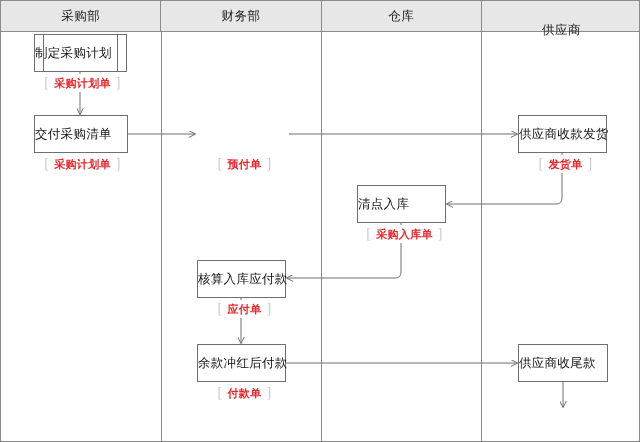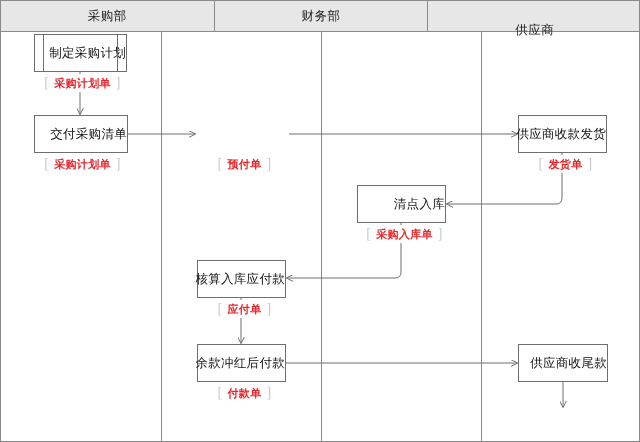--- a/index.html
+++ b/index.html
@@ -56,21 +56,21 @@
   }
 
   
   .node {
     position: absolute;
     box-sizing: border-box;
     background: #ffffff;
     border: 1px solid #6e6e6e;
     display: flex;
     align-items: center;
-    justify-content: flex-end;
+    justify-content: flex-start;
     font-size: 12.5px;
     color: #111111;
     white-space: nowrap;
     letter-spacing: 0.3px;
     z-index: 3;
   }
   .node.terminator {
     border-radius: 11px;
     margin-top: 41px;
   }
@@ -124,20 +124,23 @@
 <body>
 
 <div id="canvas">
 
   <div class="lane-header-row">
     <div class="lane-header">
       <span>采购部</span>
     </div>
     <div class="lane-header">
       <span>财务部</span>
+    </div>
+    <div class="lane-header">
+      <span>仓库</span>
     </div>
     <div class="lane-header">
       <span>供应商</span>
     </div>
   </div>
 
   <div class="lane-divider" style="left:160px;"></div>
   <div class="lane-divider" style="left:320px;"></div>
   <div class="lane-divider" style="left:480px;"></div>
 

